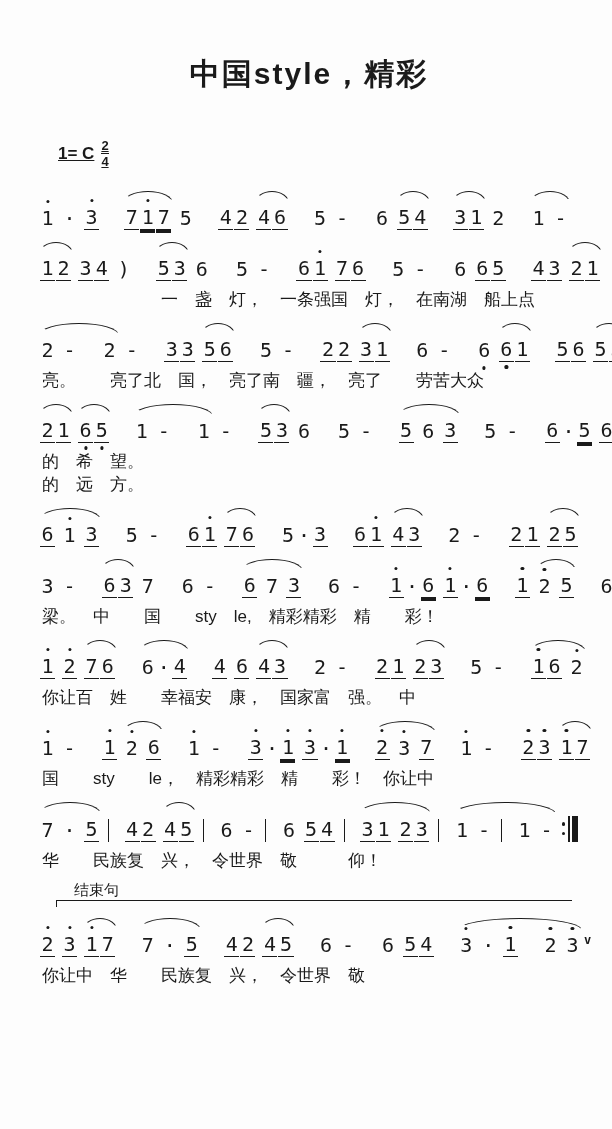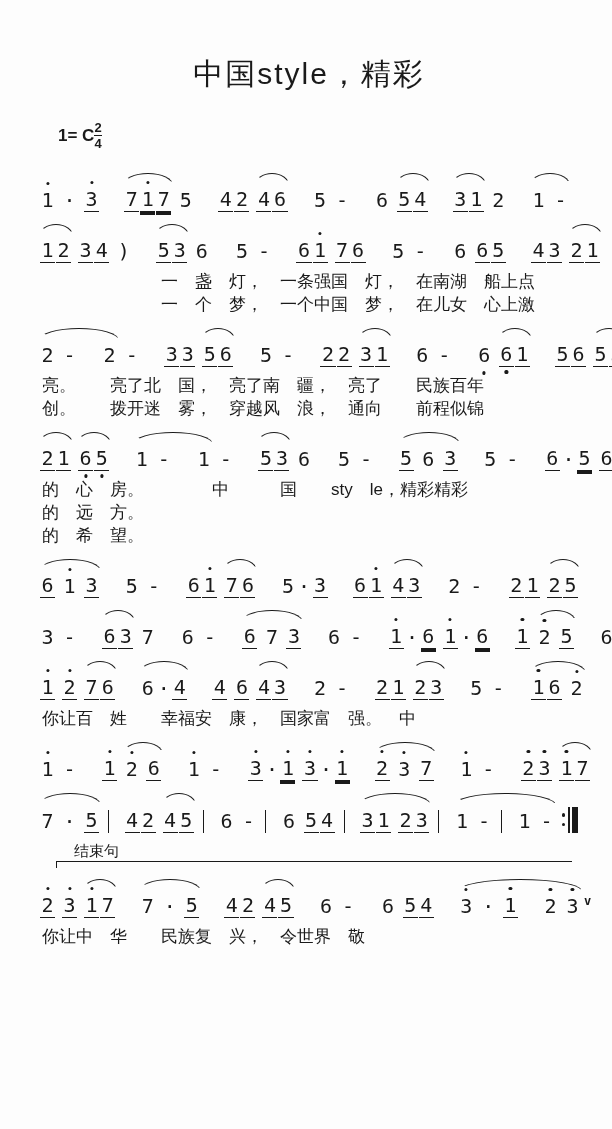--- a/index.html
+++ b/index.html
@@ -1,20 +1,20 @@
 <!DOCTYPE html>
 <html><head>
 <meta charset="utf-8">
 <style>
   html,body{margin:0;padding:0;background:#fdfdfd;}
   body{width:612px;min-height:1129px;font-family:"Liberation Sans","DejaVu Sans",sans-serif;color:#1a1a1a;}
   .sheet{padding:44px 34px 30px 40px;box-sizing:border-box;}
-  .title{font-size:30px;font-weight:normal;text-align:center;letter-spacing:2px;margin:10px 0 12px 0;}
+  .title{font-size:30px;font-weight:bold;text-align:center;letter-spacing:2px;margin:10px 0 30px 0;}
   .header-row{display:flex;justify-content:space-between;align-items:flex-start;margin:0 8px 18px 18px;}
-  .keysig{display:flex;align-items:center;font-size:17px;font-weight:bold;margin-top:14px;}
+  .keysig{display:flex;align-items:center;gap:7px;font-size:17px;font-weight:bold;margin-top:14px;text-decoration:underline;}
   .ts{display:inline-flex;flex-direction:column;align-items:center;font-size:13px;line-height:1.1;font-weight:bold;}
   .ts .bot{border-top:1.4px solid #1a1a1a;padding-top:1px;}
   .credits{text-align:right;font-size:16px;line-height:1.7;}
   
   .score{margin-top:4px;}
   .m-line{margin-bottom:9px;}
   .notes{position:relative;display:flex;align-items:flex-end;padding-top:17px;margin-bottom:7px;
          font-family:"DejaVu Sans Mono","Liberation Mono",monospace;font-size:20px;line-height:24px;}
   .tok{position:relative;display:inline-block;margin-left:7px;}
   .tok:first-child{margin-left:0;}
@@ -121,21 +121,20 @@
           <span class="tok u1"><span class="g">4</span></span>
           <span class="tok u1 tight"><span class="g">3</span></span>
           <span class="tok u1"><span class="g">2</span></span>
           <span class="tok u1 tight"><span class="g">1</span></span>
           <span class="bar"></span>
           <div class="arc" style="left: -1px; width: 34px;"></div>
           <div class="arc" style="left: 115px; width: 34px;"></div>
           <div class="arc" style="left: 528px; width: 34px;"></div>
         </div>
         <div class="lyric">　　　　　　　一　盏　灯，　一条强国　灯，　在南湖　船上点</div>
-        <div class="lyric">　　　　　　　一　个　梦，　一个中国　梦，　在儿女　心上激</div>
       </div>
       <div class="m-line">
         <div class="notes">
           <span class="tok"><span class="g">2</span></span>
           <span class="tok"><span class="g">-</span></span>
           <span class="bar"></span>
           <span class="tok"><span class="g">2</span></span>
           <span class="tok"><span class="g">-</span></span>
           <span class="bar"></span>
           <span class="tok u1"><span class="g">3</span></span>
@@ -162,22 +161,21 @@
           <span class="tok u1 tight"><span class="g">6</span></span>
           <span class="tok u1"><span class="g">5</span></span>
           <span class="tok u1 tight"><span class="g">3</span></span>
           <span class="bar"></span>
           <div class="arc" style="left: -1px; width: 80px;"></div>
           <div class="arc" style="left: 161px; width: 34px;"></div>
           <div class="arc" style="left: 318px; width: 34px;"></div>
           <div class="arc" style="left: 458px; width: 34px;"></div>
           <div class="arc" style="left: 552px; width: 34px;"></div>
         </div>
-        <div class="lyric">亮。　　亮了北　国，　亮了南　疆，　亮了　　民族百年</div>
-        <div class="lyric">创。　　拨开迷　雾，　穿越风　浪，　通向　　前程似锦</div>
+        <div class="lyric">亮。　　亮了北　国，　亮了南　疆，　亮了　　劳苦大众</div>
       </div>
       <div class="m-line">
         <div class="notes">
           <span class="tok u1"><span class="g">2</span></span>
           <span class="tok u1 tight"><span class="g">1</span></span>
           <span class="tok u1"><span class="g">6</span><span class="ld"></span></span>
           <span class="tok u1 tight"><span class="g">5</span><span class="ld"></span></span>
           <span class="bar"></span>
           <span class="tok"><span class="g">1</span></span>
           <span class="tok"><span class="g">-</span></span>
@@ -203,23 +201,22 @@
           <span class="tok tight"><span class="g">·</span></span>
           <span class="tok u2 tight"><span class="g">5</span></span>
           <span class="tok u1"><span class="g">6</span></span>
           <span class="bar"></span>
           <div class="arc" style="left: -1px; width: 34px;"></div>
           <div class="arc" style="left: 37px; width: 34px;"></div>
           <div class="arc" style="left: 93px; width: 80px;"></div>
           <div class="arc" style="left: 217px; width: 34px;"></div>
           <div class="arc" style="left: 358px; width: 62px;"></div>
         </div>
-        <div class="lyric">的　心　房。　　　　中　　　国　　sty　le，精彩精彩</div>
+        <div class="lyric">的　希　望。</div>
         <div class="lyric">的　远　方。</div>
-        <div class="lyric">的　希　望。</div>
       </div>
       <div class="m-line">
         <div class="notes">
           <span class="tok u1"><span class="g">6</span></span>
           <span class="tok"><span class="g">1</span><span class="hd"></span></span>
           <span class="tok u1"><span class="g">3</span></span>
           <span class="bar"></span>
           <span class="tok"><span class="g">5</span></span>
           <span class="tok"><span class="g">-</span></span>
           <span class="bar"></span>
@@ -280,20 +277,21 @@
           <span class="tok u1"><span class="g">1</span><span class="hd"></span></span>
           <span class="tok"><span class="g">2</span><span class="hd"></span></span>
           <span class="tok u1"><span class="g">5</span></span>
           <span class="bar"></span>
           <span class="tok"><span class="g">6</span></span>
           <span class="bar"></span>
           <div class="arc" style="left: 61px; width: 34px;"></div>
           <div class="arc" style="left: 201px; width: 62px;"></div>
           <div class="arc" style="left: 496px; width: 40px;"></div>
         </div>
+        <div class="lyric">梁。　中　　国　　sty　le,　精彩精彩　精　　彩！</div>
       </div>
       <div class="m-line">
         <div class="notes">
           <span class="tok u1"><span class="g">1</span><span class="hd"></span></span>
           <span class="tok u1"><span class="g">2</span><span class="hd"></span></span>
           <span class="tok u1"><span class="g">7</span></span>
           <span class="tok u1 tight"><span class="g">6</span></span>
           <span class="bar"></span>
           <span class="tok"><span class="g">6</span></span>
           <span class="tok tight"><span class="g">·</span></span>
@@ -355,20 +353,21 @@
           <span class="bar"></span>
           <span class="tok u1"><span class="g">2</span><span class="hd"></span></span>
           <span class="tok u1 tight"><span class="g">3</span><span class="hd"></span></span>
           <span class="tok u1"><span class="g">1</span><span class="hd"></span></span>
           <span class="tok u1 tight"><span class="g">7</span></span>
           <span class="bar"></span>
           <div class="arc" style="left: 83px; width: 40px;"></div>
           <div class="arc" style="left: 334px; width: 62px;"></div>
           <div class="arc" style="left: 518px; width: 34px;"></div>
         </div>
+        <div class="lyric">国　　sty　　le，　精彩精彩　精　　彩！　你让中</div>
       </div>
       <div class="m-line">
         <div class="notes">
           <span class="tok"><span class="g">7</span></span>
           <span class="tok"><span class="g">·</span></span>
           <span class="tok u1"><span class="g">5</span></span>
           <span class="bar"></span>
           <span class="tok u1"><span class="g">4</span></span>
           <span class="tok u1 tight"><span class="g">2</span></span>
           <span class="tok u1"><span class="g">4</span></span>
@@ -397,20 +396,21 @@
               <i></i>
             </span>
             <span class="thin"></span>
             <span class="thick"></span>
           </span>
           <div class="arc" style="left: -1px; width: 62px;"></div>
           <div class="arc" style="left: 122px; width: 34px;"></div>
           <div class="arc" style="left: 319px; width: 72px;"></div>
           <div class="arc" style="left: 414px; width: 102px;"></div>
         </div>
+        <div class="lyric">华　　民族复　兴，　令世界　敬　　　仰！</div>
       </div>
       <div class="ending">
         <span class="blabel">结束句</span>
         <span class="bline"></span>
       </div>
       <div class="m-line">
         <div class="notes">
           <span class="tok u1"><span class="g">2</span><span class="hd"></span></span>
           <span class="tok u1"><span class="g">3</span><span class="hd"></span></span>
           <span class="tok u1"><span class="g">1</span><span class="hd"></span></span>

